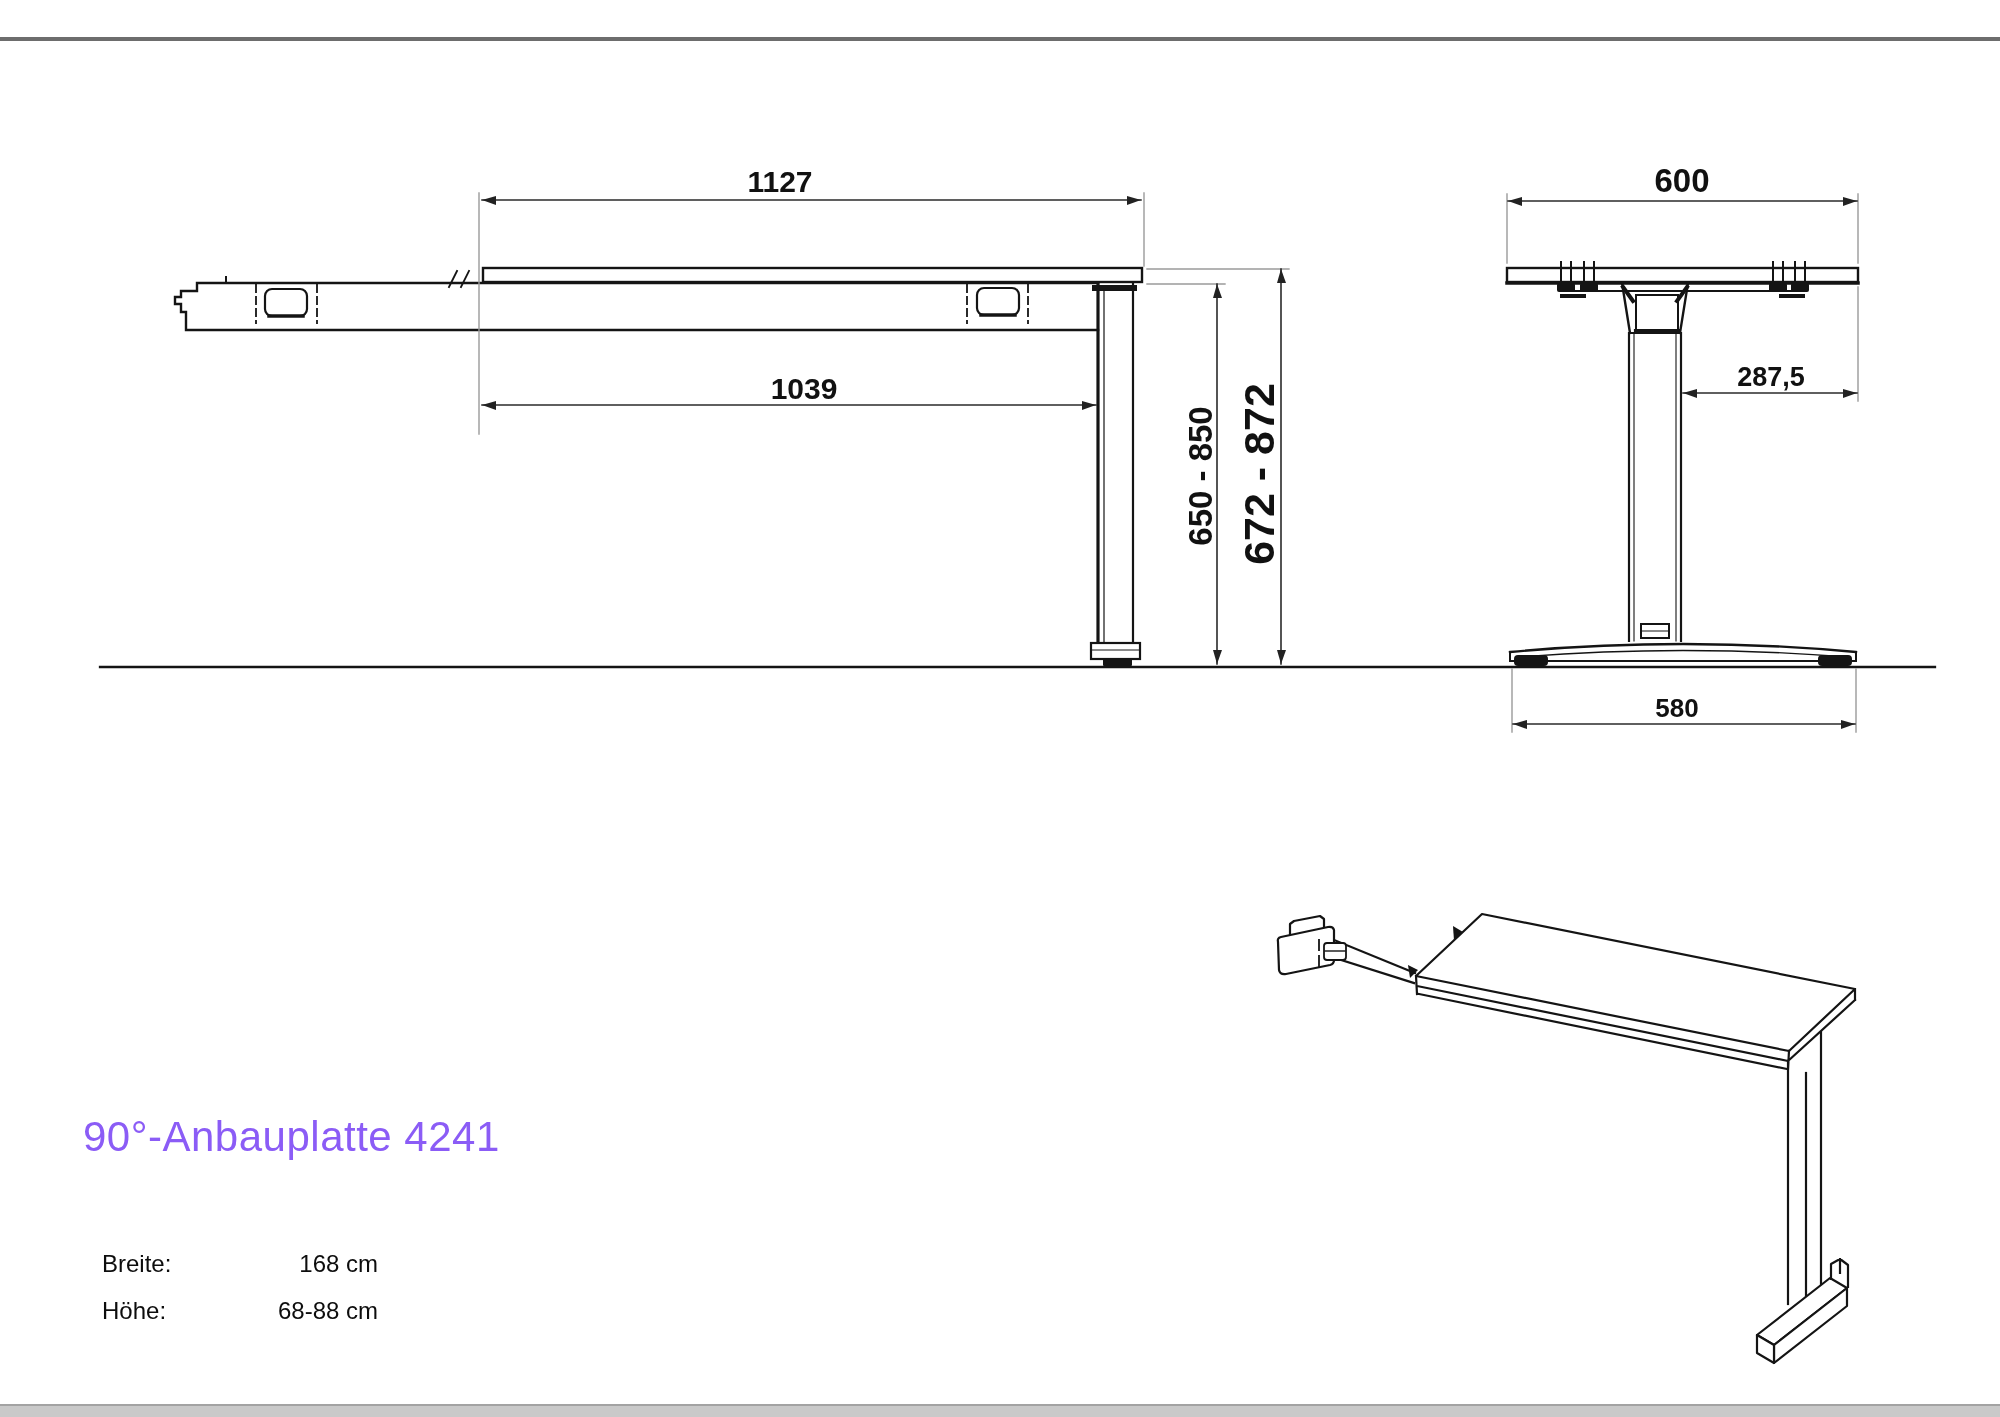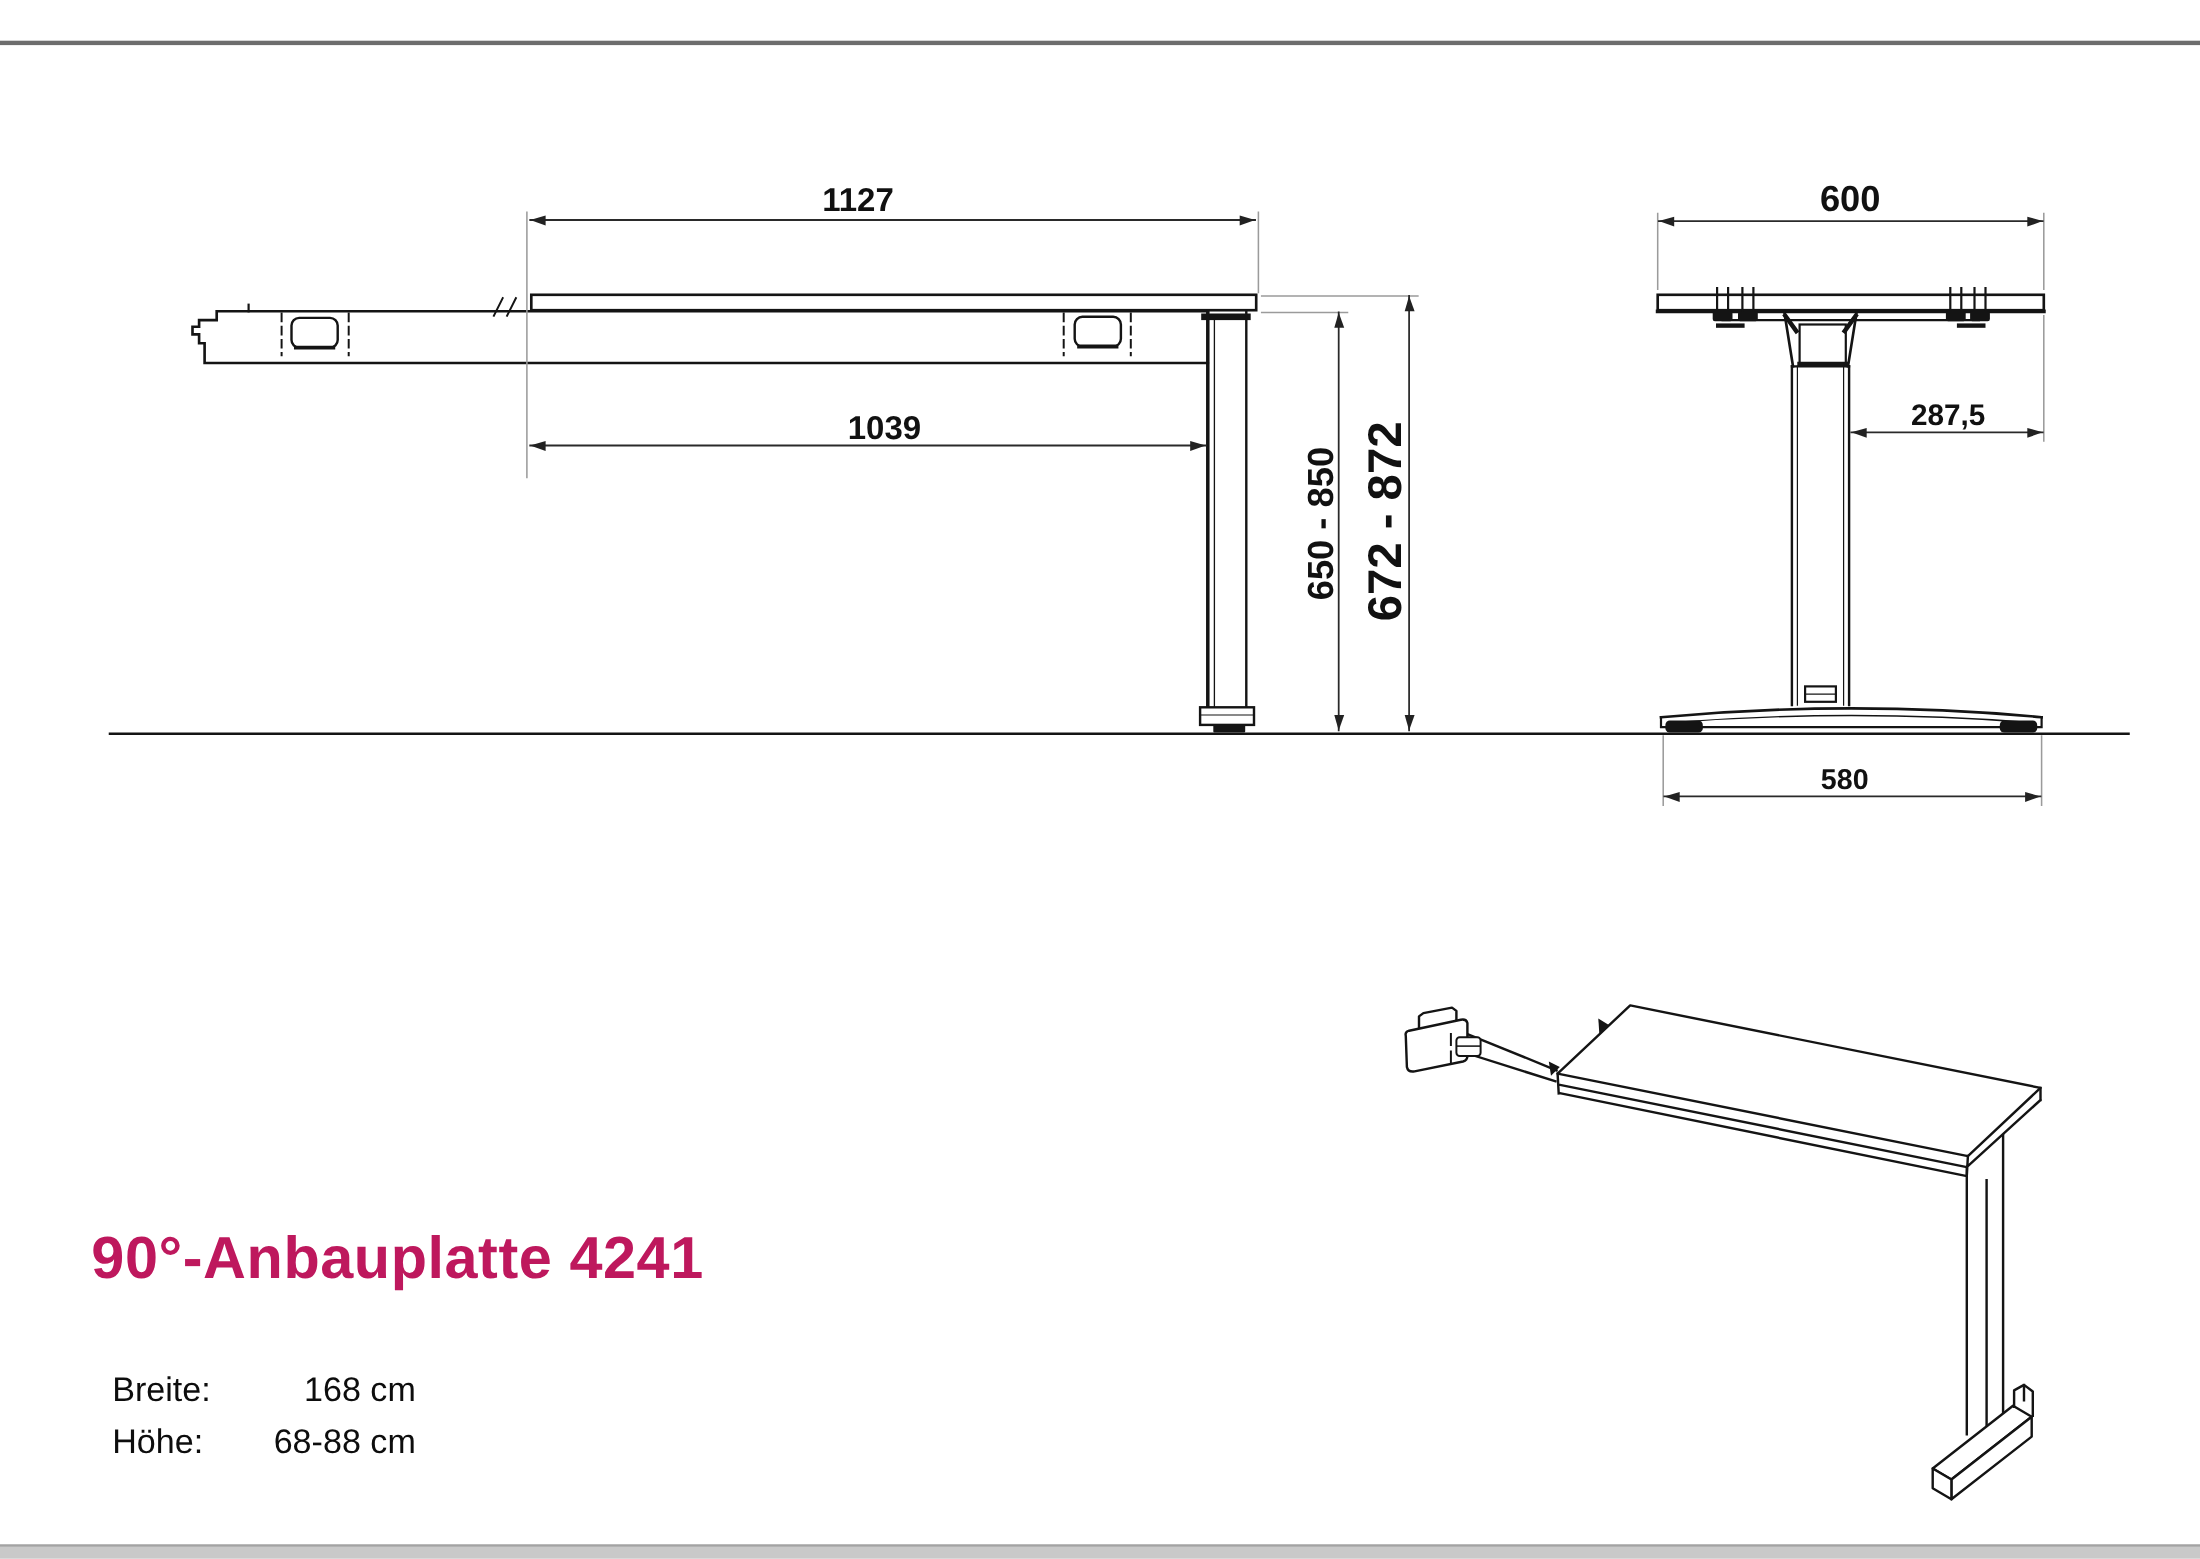--- a/index.html
+++ b/index.html
@@ -4,22 +4,22 @@
 <style>
   html,body{margin:0;padding:0;background:#ffffff;}
   body{
     width:2000px;height:1417px;position:relative;overflow:hidden;
     font-family:"Liberation Sans", sans-serif;color:#141414;
   }
   .top-rule{position:absolute;left:0;top:37px;width:2000px;height:4px;background:#6d6d6d;}
   .bottom-bar{position:absolute;left:0;top:1404px;width:2000px;height:13px;background:#c9c9c9;border-top:2px solid #a3a3a3;box-sizing:border-box;}
   .drawing-svg{position:absolute;left:0;top:0;}
   .title-block{position:absolute;left:83px;top:1113px;}
-  .title-block h1{margin:0;font-size:54px;font-weight:bold;letter-spacing:0.5px;color:#be185d;}
-  .spec-table{position:absolute;left:102px;top:1240px;width:276px;font-size:31px;color:#0d0d0d;}
+  .title-block h1{margin:0;font-size:42px;font-weight:normal;letter-spacing:0.5px;color:#8b5cf6;}
+  .spec-table{position:absolute;left:102px;top:1240px;width:276px;font-size:24px;color:#0d0d0d;}
   .spec-row{display:flex;justify-content:space-between;line-height:47px;}
   .spec-value{text-align:right;}
   svg text{font-family:"Liberation Sans", sans-serif;font-weight:bold;fill:#111111;}
 </style>
 </head>
 <body>
 
 <div class="top-rule"></div>
 
 <svg class="drawing-svg" width="2000" height="1417" viewBox="0 0 2000 1417" stroke-linecap="square" fill="none">

